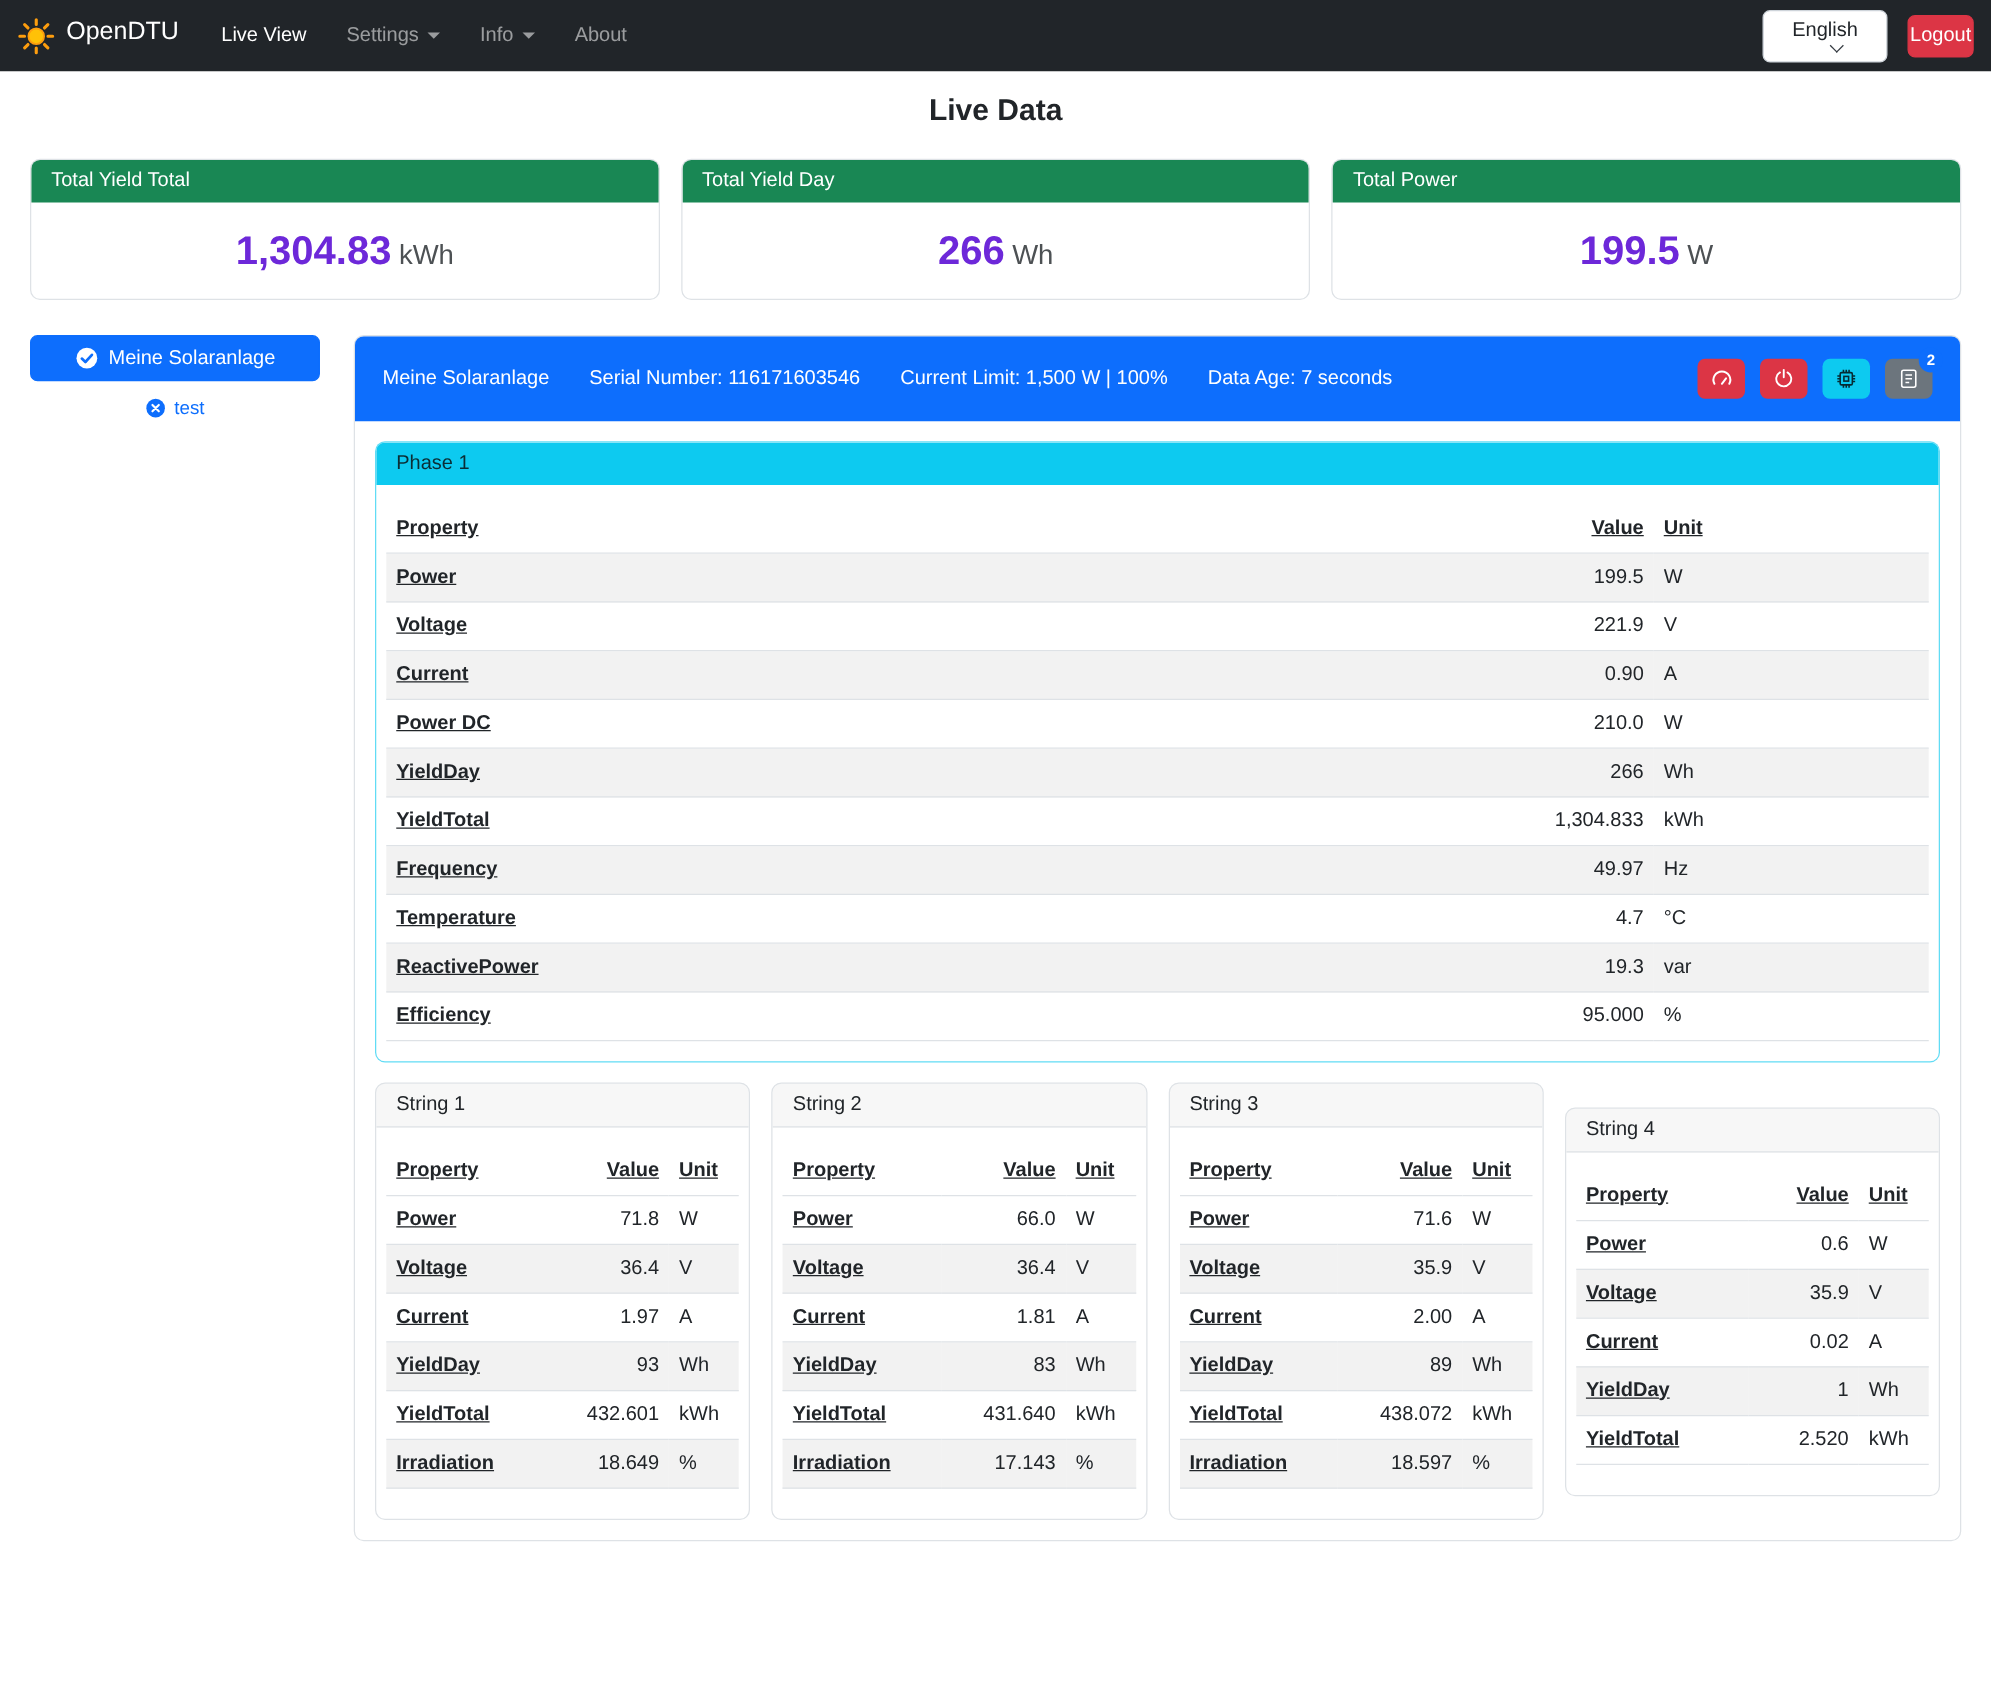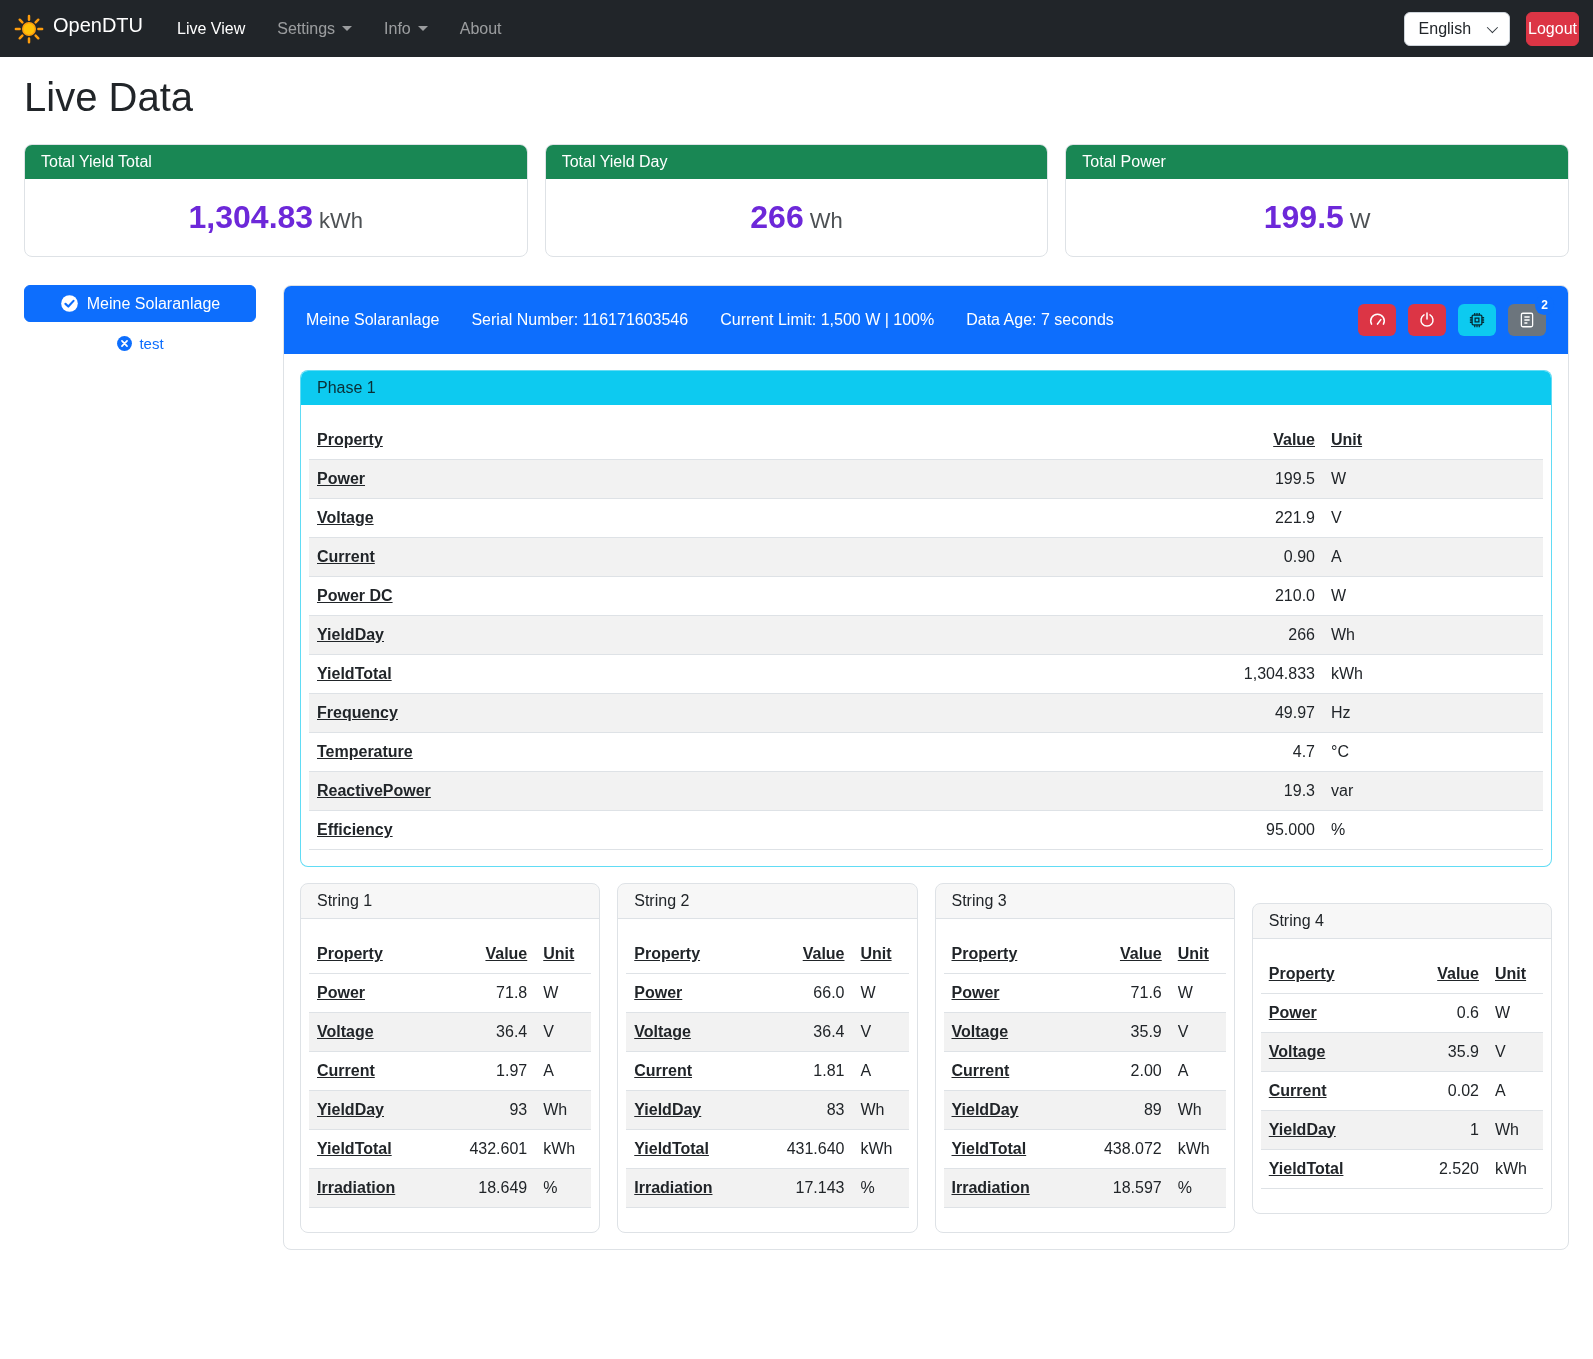--- a/index.html
+++ b/index.html
@@ -51,20 +51,21 @@
   .lang-select {
     background: #fff;
     border: 1px solid #ced4da;
     border-radius: 6px;
     padding: 7px 14px;
     display: flex;
     align-items: center;
     color: #212529;
     cursor: pointer;
     min-width: 100px;
+    flex-direction: column;
   }
   .chevron {
     width: 8px; height: 8px;
     border-right: 1.8px solid #343a40;
     border-bottom: 1.8px solid #343a40;
     transform: rotate(45deg) translateY(-2px);
     display: inline-block;
     margin-left: 16px;
   }
   .logout-btn {
@@ -74,24 +75,25 @@
     font-size: 16px;
     padding: 7px 1px;
     border-radius: 6px;
     cursor: pointer;
     font-family: inherit;
   }
 
   
   .page { padding: 0 24px; }
   .page-title {
-    font-size: 40px;
-    font-weight: 400;
+    font-size: 24px;
+    font-weight: 700;
     margin: 18px 0 24px 0;
     color: #212529;
+    text-align: center;
   }
 
   
   .summary-row { display: flex; gap: 17px; margin-bottom: 28px; }
   .summary-card {
     flex: 1;
     border: 1px solid #dee2e6;
     border-radius: 8px;
     overflow: hidden;
     background: #fff;

